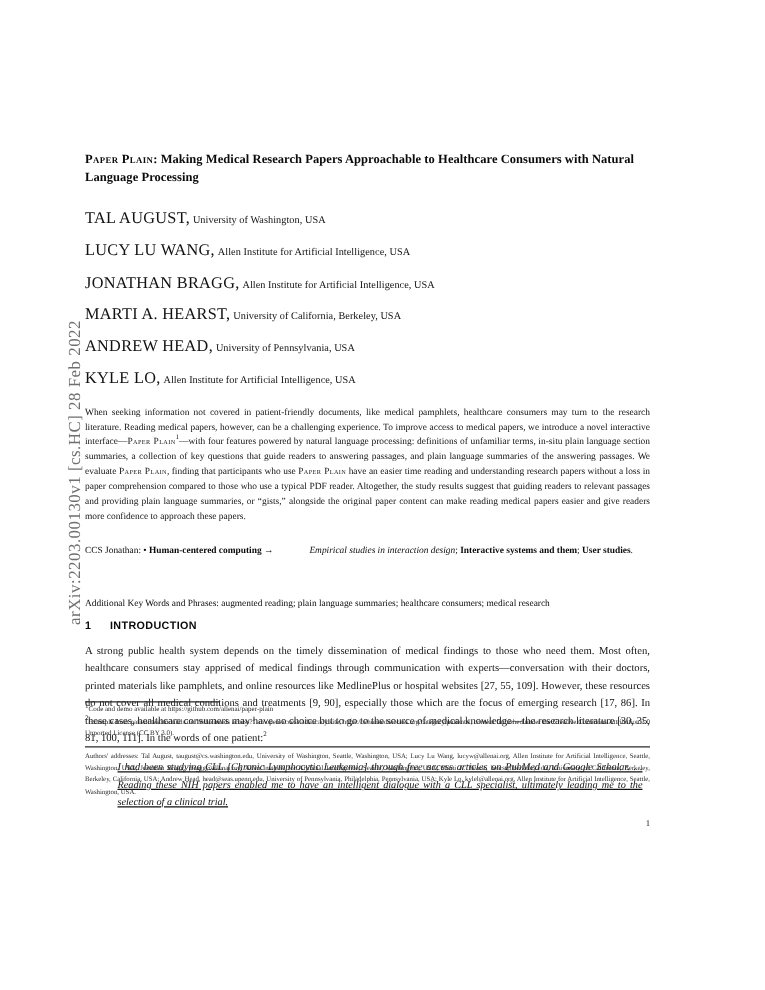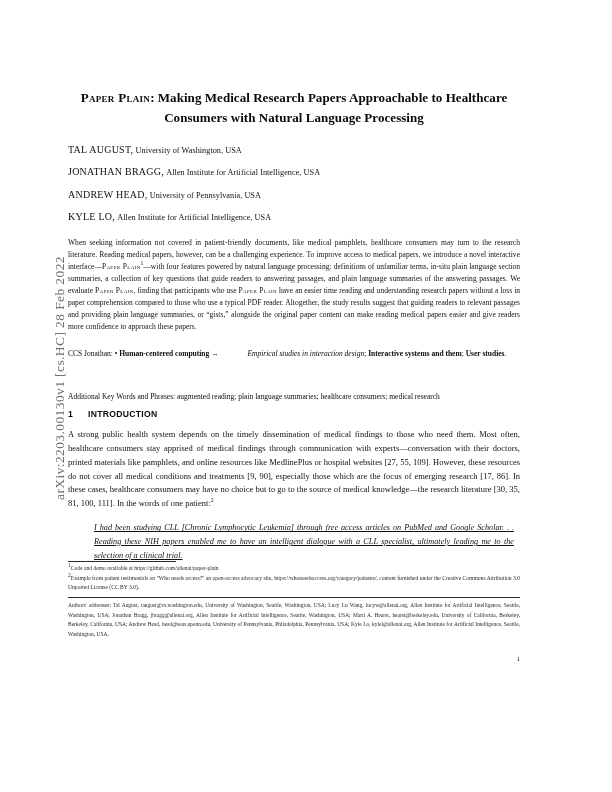--- a/index.html
+++ b/index.html
@@ -36,45 +36,44 @@
   .page {
     position: absolute;
     left: 68px;
     top: 0;
     width: 452px;
     height: 792px;
   }
 
   .title {
     margin: 0;
-    padding-top: 88px;
-    font-size: 13px;
+    padding-top: 120px;
+    font-size: 10px;
     line-height: 1.52;
     font-weight: bold;
     letter-spacing: 0.05px;
     color: #0a0a0a;
-    text-align: center;
   }
   .sc {
     font-variant: small-caps;
     letter-spacing: 0.3px;
   }
 
   .authors {
     margin-top: 17px;
   }
   .author-row {
     font-size: 9.1px;
     line-height: 1.0;
     margin-bottom: 12.4px;
     color: #111;
     white-space: nowrap;
   }
   .author-name {
-    font-size: 10px;
+    font-size: 13px;
     letter-spacing: 0.25px;
   }
   .author-aff {
     font-size: 8.2px;
     letter-spacing: 0.05px;
   }
 
   .abstract {
     margin-top: 15px;
     font-size: 7.55px;
@@ -192,21 +191,23 @@
 <body>
 
 <div class="arxiv-stamp">arXiv:2203.00130v1  [cs.HC]  28 Feb 2022</div>
 
 <div class="page">
 
   <h1 class="title"><span class="sc">Paper Plain</span><span>: Making Medical Research Papers Approachable to Healthcare Consumers with Natural Language Processing</span></h1>
 
   <div class="authors">
     <div class="author-row"><span class="author-name">TAL AUGUST,</span> <span class="author-aff">University of Washington, USA</span></div>
+    <div class="author-row"><span class="author-name">LUCY LU WANG,</span> <span class="author-aff">Allen Institute for Artificial Intelligence, USA</span></div>
     <div class="author-row"><span class="author-name">JONATHAN BRAGG,</span> <span class="author-aff">Allen Institute for Artificial Intelligence, USA</span></div>
+    <div class="author-row"><span class="author-name">MARTI A. HEARST,</span> <span class="author-aff">University of California, Berkeley, USA</span></div>
     <div class="author-row"><span class="author-name">ANDREW HEAD,</span> <span class="author-aff">University of Pennsylvania, USA</span></div>
     <div class="author-row"><span class="author-name">KYLE LO,</span> <span class="author-aff">Allen Institute for Artificial Intelligence, USA</span></div>
   </div>
 
   <div class="abstract">
     <p><span>When seeking information not covered in patient-friendly documents, like medical pamphlets, healthcare consumers may turn to the research literature. Reading medical papers, however, can be a challenging experience. To improve access to medical papers, we introduce a novel interactive interface—</span><span class="sc">Paper Plain</span><sup>1</sup><span>—with four features powered by natural language processing: definitions of unfamiliar terms, in-situ plain language section summaries, a collection of key questions that guide readers to answering passages, and plain language summaries of the answering passages. We evaluate </span><span class="sc">Paper Plain</span><span>, finding that participants who use </span><span class="sc">Paper Plain</span><span> have an easier time reading and understanding research papers without a loss in paper comprehension compared to those who use a typical PDF reader. Altogether, the study results suggest that guiding readers to relevant passages and providing plain language summaries, or “gists,” alongside the original paper content can make reading medical papers easier and give readers more confidence to approach these papers.</span></p>
   </div>
 
   <div class="ccs"><span>CCS Jonathan:</span> <span>•</span> <b>Human-centered computing</b> <span>→</span> <i>Empirical studies in interaction design</i><span>;</span> <b>Interactive systems and them</b><span>;</span> <b>User studies</b><span>.</span></div>
 

